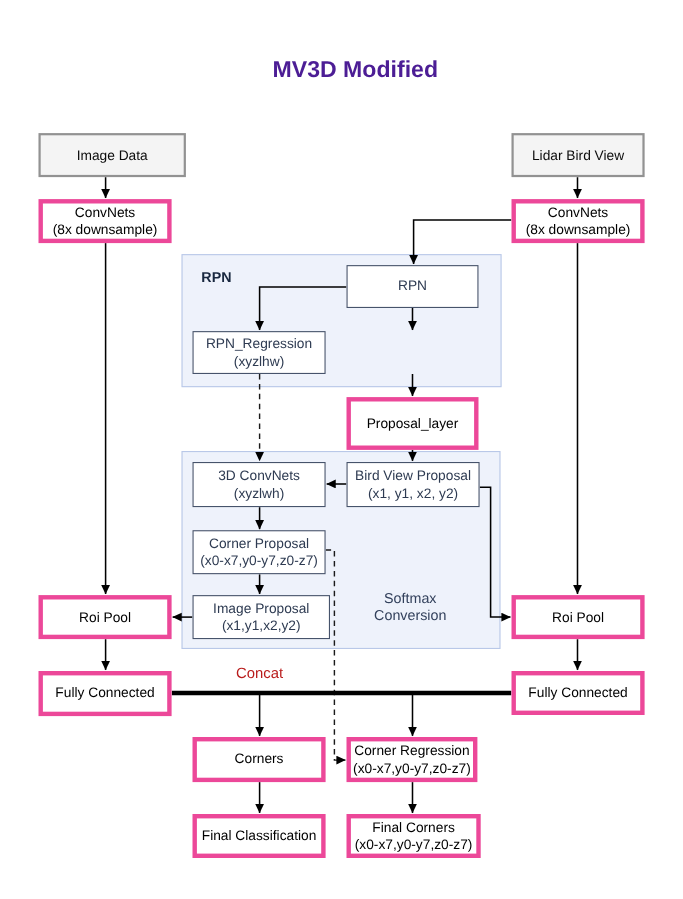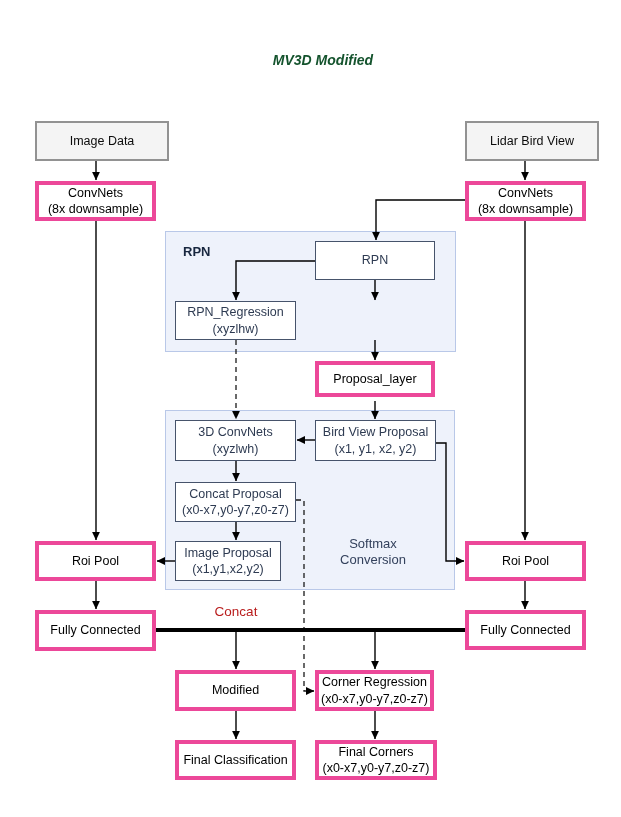--- a/index.html
+++ b/index.html
@@ -1,19 +1,19 @@
 <!DOCTYPE html>
 <html><head>
 <meta charset="utf-8">
 <style>
   html,body{margin:0;padding:0;background:#ffffff;}
   .canvas{position:relative;width:621px;height:817px;background:#ffffff;
           font-family:"Liberation Sans",sans-serif;overflow:hidden;}
   .title{position:absolute;left:323px;top:52px;transform:translateX(-50%);
-         font-size:14px;font-weight:bold;color:#14532d;white-space:nowrap;font-style:italic;}
+         font-size:21px;font-weight:bold;color:#4c1d95;white-space:nowrap;}
   .group{position:absolute;z-index:1;background:#eef2fb;border:1px solid #b9c8e8;box-sizing:border-box;}
   .g-rpn{left:165px;top:231px;width:291px;height:121px;}
   .g-conv{left:165px;top:410px;width:290px;height:180px;}
   .group-label{position:absolute;z-index:3;font-size:13px;font-weight:600;color:#18273f;}
   .gl-rpn{left:183px;top:244px;}
   .conv-label{position:absolute;z-index:3;left:313px;top:536px;width:120px;
               font-size:13px;line-height:1.25;color:#33415c;text-align:center;font-weight:400;}
   .conv-label span{display:block;}
   .flabel{position:absolute;z-index:3;left:175px;top:604px;width:122px;text-align:center;
           font-size:13.5px;color:#b91c1c;}
@@ -68,72 +68,72 @@
     <path d="M156,630 L465,630" stroke="#000" stroke-width="4" fill="none"></path>
     <path d="M236,630 L236,669" stroke="#000" stroke-width="1.4" fill="none" marker-end="url(#arr)"></path>
     <path d="M375,630 L375,669" stroke="#000" stroke-width="1.4" fill="none" marker-end="url(#arr)"></path>
     <path d="M236,711 L236,739" stroke="#000" stroke-width="1.4" fill="none" marker-end="url(#arr)"></path>
     <path d="M375,711 L375,739" stroke="#000" stroke-width="1.4" fill="none" marker-end="url(#arr)"></path>
   </svg>
 
   <div class="node src" style="left:35px;top:121px;width:134px;height:40px">
     <span>Image Data</span>
   </div>
-  <div class="node src" style="left:465px;top:121px;width:134px;height:40px">
+  <div class="node src" style="left:465px;top:121px;width:121px;height:40px">
     <span>Lidar Bird View</span>
   </div>
   <div class="node main" style="left:35px;top:181px;width:121px;height:40px">
     <span>ConvNets</span>
     <span>(8x downsample)</span>
   </div>
   <div class="node main" style="left:465px;top:181px;width:121px;height:40px">
     <span>ConvNets</span>
     <span>(8x downsample)</span>
   </div>
   <div class="node inner" style="left:315px;top:241px;width:120px;height:39px">
     <span>RPN</span>
   </div>
   <div class="node inner" style="left:175px;top:301px;width:121px;height:39px">
     <span>RPN_Regression</span>
     <span>(xyzlhw)</span>
   </div>
-  <div class="node main" style="left:315px;top:361px;width:120px;height:36px">
+  <div class="node main" style="left:315px;top:361px;width:120px;height:48px">
     <span>Proposal_layer</span>
   </div>
   <div class="node inner" style="left:175px;top:420px;width:121px;height:41px">
     <span>3D ConvNets</span>
     <span>(xyzlwh)</span>
   </div>
   <div class="node inner" style="left:315px;top:420px;width:121px;height:41px">
     <span>Bird View Proposal</span>
     <span>(x1, y1, x2, y2)</span>
   </div>
   <div class="node inner" style="left:175px;top:482px;width:121px;height:40px">
-    <span>Concat Proposal</span>
+    <span>Corner Proposal</span>
     <span>(x0-x7,y0-y7,z0-z7)</span>
   </div>
-  <div class="node inner" style="left:175px;top:541px;width:106px;height:40px">
+  <div class="node inner" style="left:175px;top:541px;width:125px;height:40px">
     <span>Image Proposal</span>
     <span>(x1,y1,x2,y2)</span>
   </div>
   <div class="node main" style="left:35px;top:541px;width:121px;height:40px">
     <span>Roi Pool</span>
   </div>
   <div class="node main" style="left:465px;top:541px;width:121px;height:40px">
     <span>Roi Pool</span>
   </div>
   <div class="node main" style="left:35px;top:610px;width:121px;height:41px">
     <span>Fully Connected</span>
   </div>
   <div class="node main" style="left:465px;top:610px;width:121px;height:40px">
     <span>Fully Connected</span>
   </div>
   <div class="flabel">Concat</div>
   <div class="node main" style="left:175px;top:670px;width:121px;height:41px">
-    <span>Modified</span>
+    <span>Corners</span>
   </div>
   <div class="node main" style="left:315px;top:670px;width:119px;height:41px">
     <span>Corner Regression</span>
     <span>(x0-x7,y0-y7,z0-z7)</span>
   </div>
   <div class="node main" style="left:175px;top:740px;width:121px;height:40px">
     <span>Final Classification</span>
   </div>
   <div class="node main" style="left:315px;top:740px;width:122px;height:40px">
     <span>Final Corners</span>

